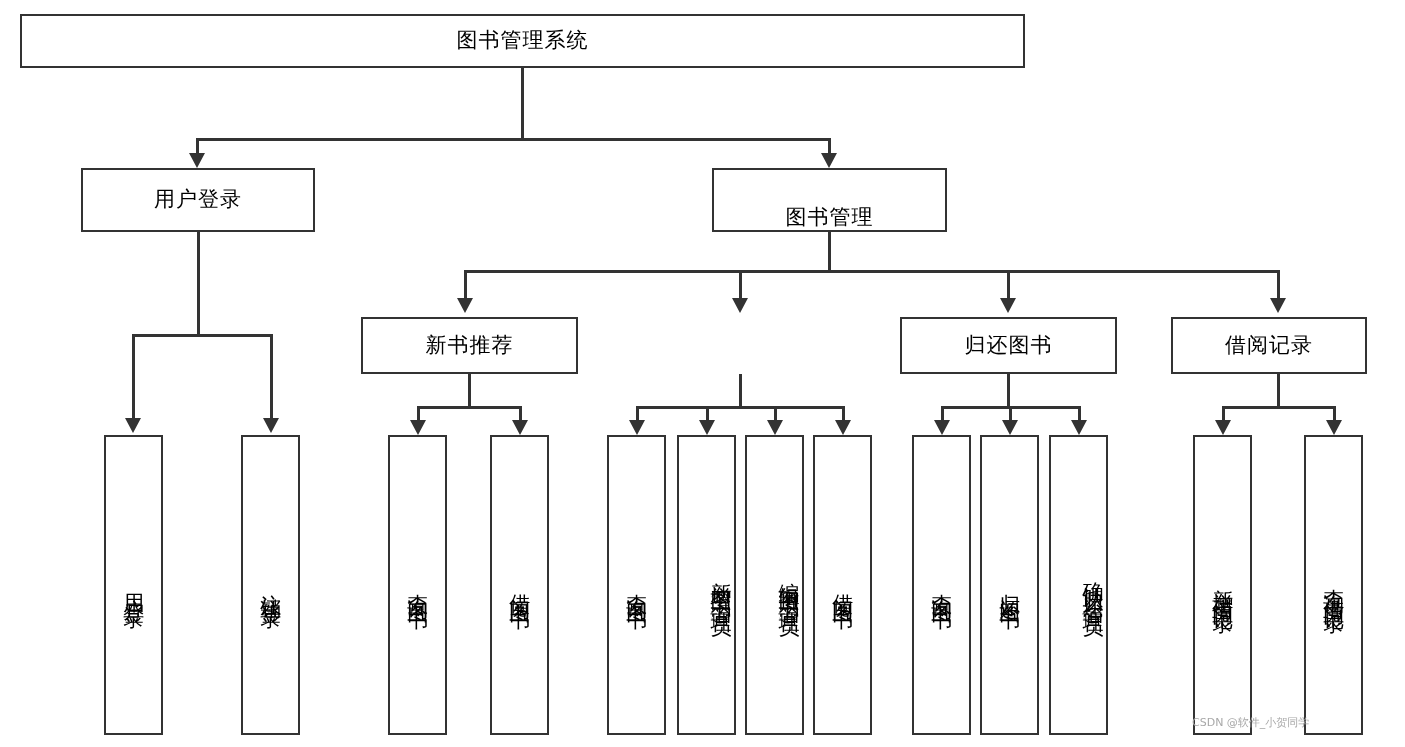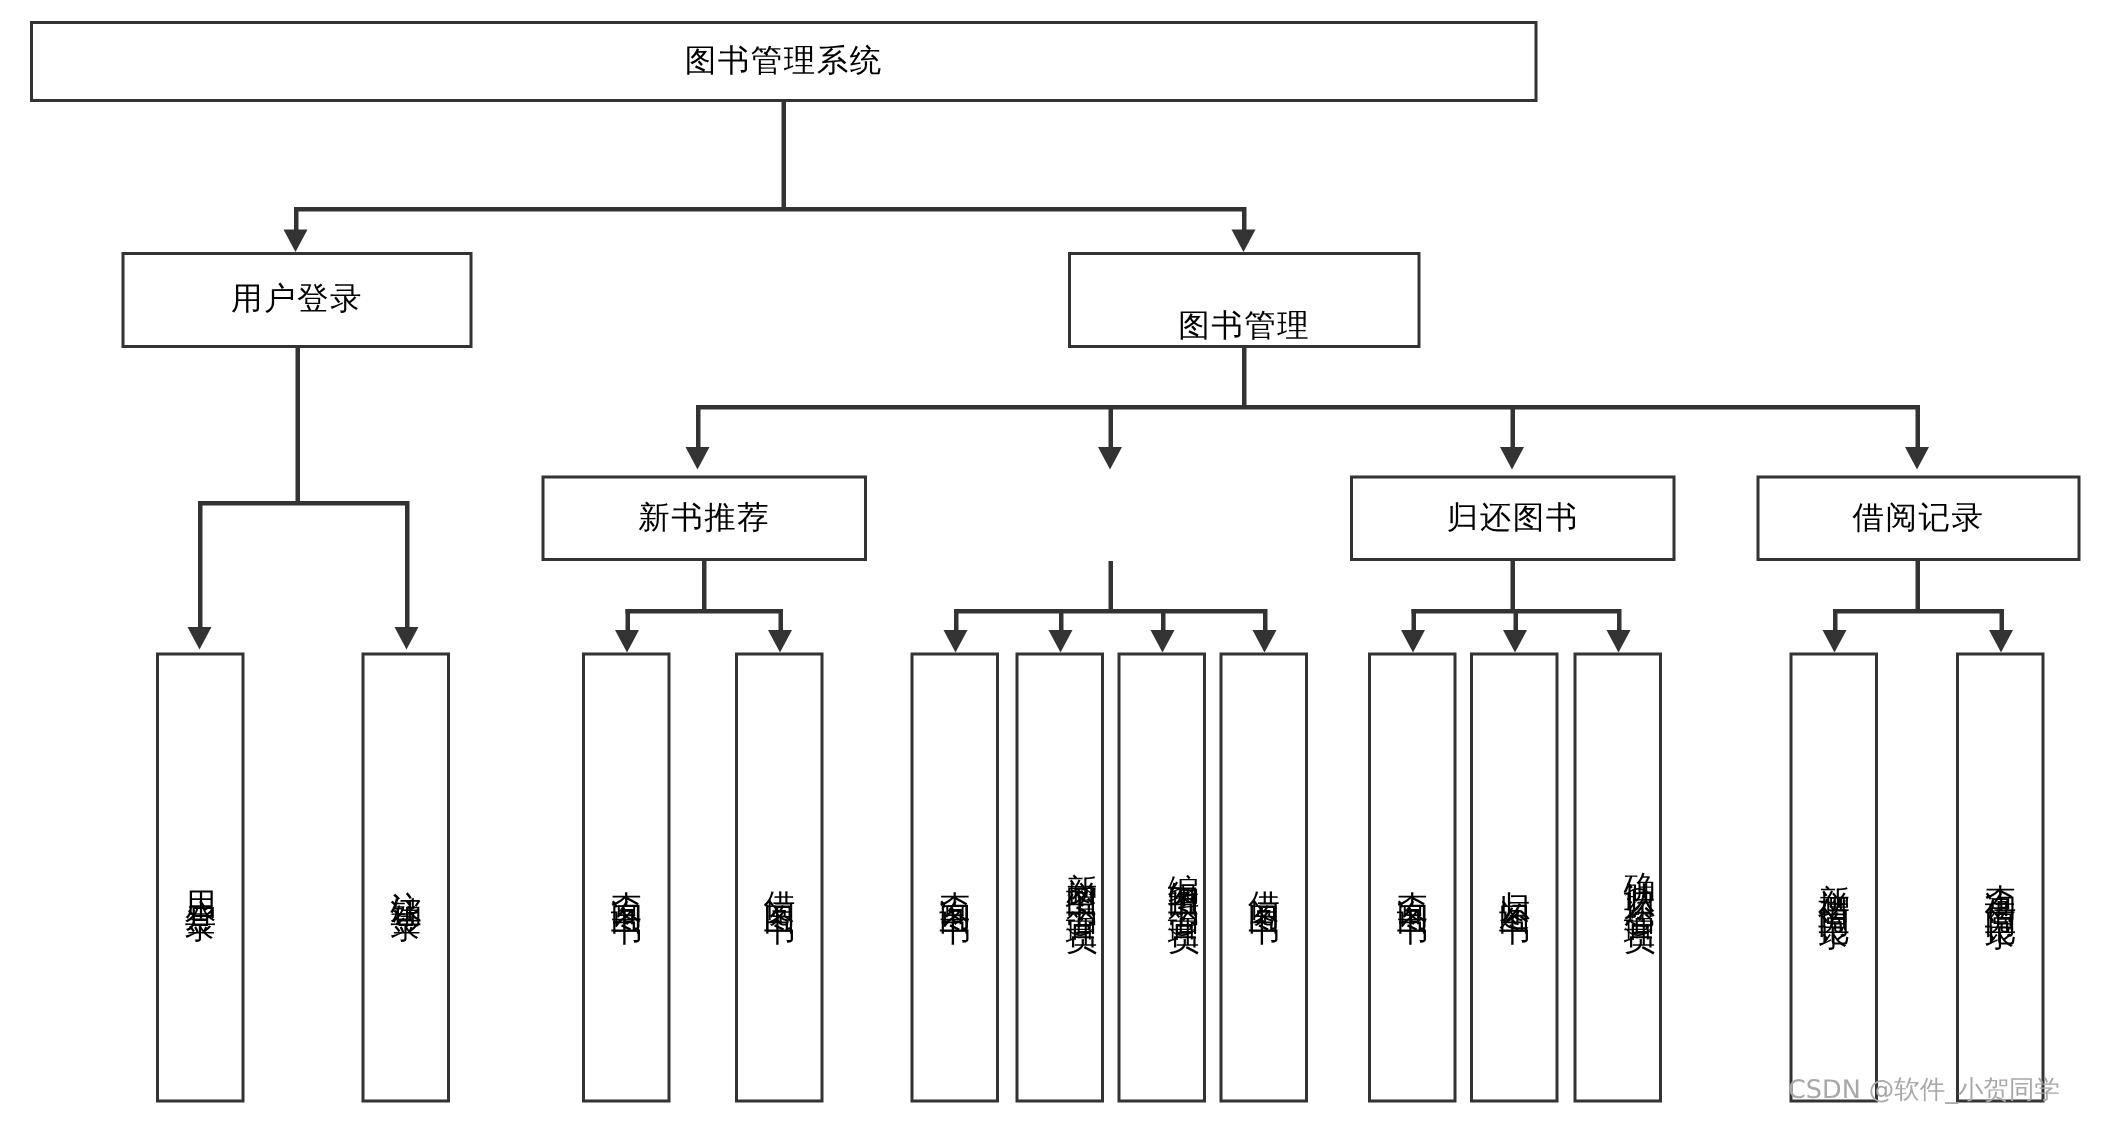--- a/index.html
+++ b/index.html
@@ -54,21 +54,21 @@
   .arrow {
     position: absolute;
     width: 0;
     height: 0;
     border-left: 8px solid transparent;
     border-right: 8px solid transparent;
     border-top: 15px solid #333333;
   }
   .watermark {
     position: absolute;
-    font-size: 17px;
+    font-size: 11px;
     color: #a8a8a8;
     white-space: nowrap;
     font-family: "DejaVu Sans", "Liberation Sans", sans-serif;
   }
 </style>
 </head>
 <body>
 
 <div id="canvas">
 
@@ -107,21 +107,21 @@
   <div class="arrow" style="left:1000px; top:298px;"></div>
   <div class="edge edge-v" style="left:1277px; top:270px; width:2.5px; height:30px;"></div>
   <div class="arrow" style="left:1270px; top:298px;"></div>
 
   <div class="node node-h" style="left:361px; top:317px; width:217px; height:57px;">
     <span>新书推荐</span>
   </div>
   <div class="node node-h" style="left:900px; top:317px; width:217px; height:57px;">
     <span>归还图书</span>
   </div>
-  <div class="node node-h" style="left:1171px; top:317px; width:216px; height:57px;">
+  <div class="node node-h" style="left:1171px; top:317px; width:196px; height:57px;">
     <span>借阅记录</span>
   </div>
 
   <div class="edge edge-v" style="left:468px; top:374px; width:2.5px; height:34px;"></div>
   <div class="edge edge-h" style="left:417px; top:406px; width:104px; height:2.5px;"></div>
   <div class="edge edge-v" style="left:417px; top:406px; width:2.5px; height:16px;"></div>
   <div class="arrow" style="left:410px; top:420px;"></div>
   <div class="edge edge-v" style="left:519px; top:406px; width:2.5px; height:16px;"></div>
   <div class="arrow" style="left:512px; top:420px;"></div>
 

